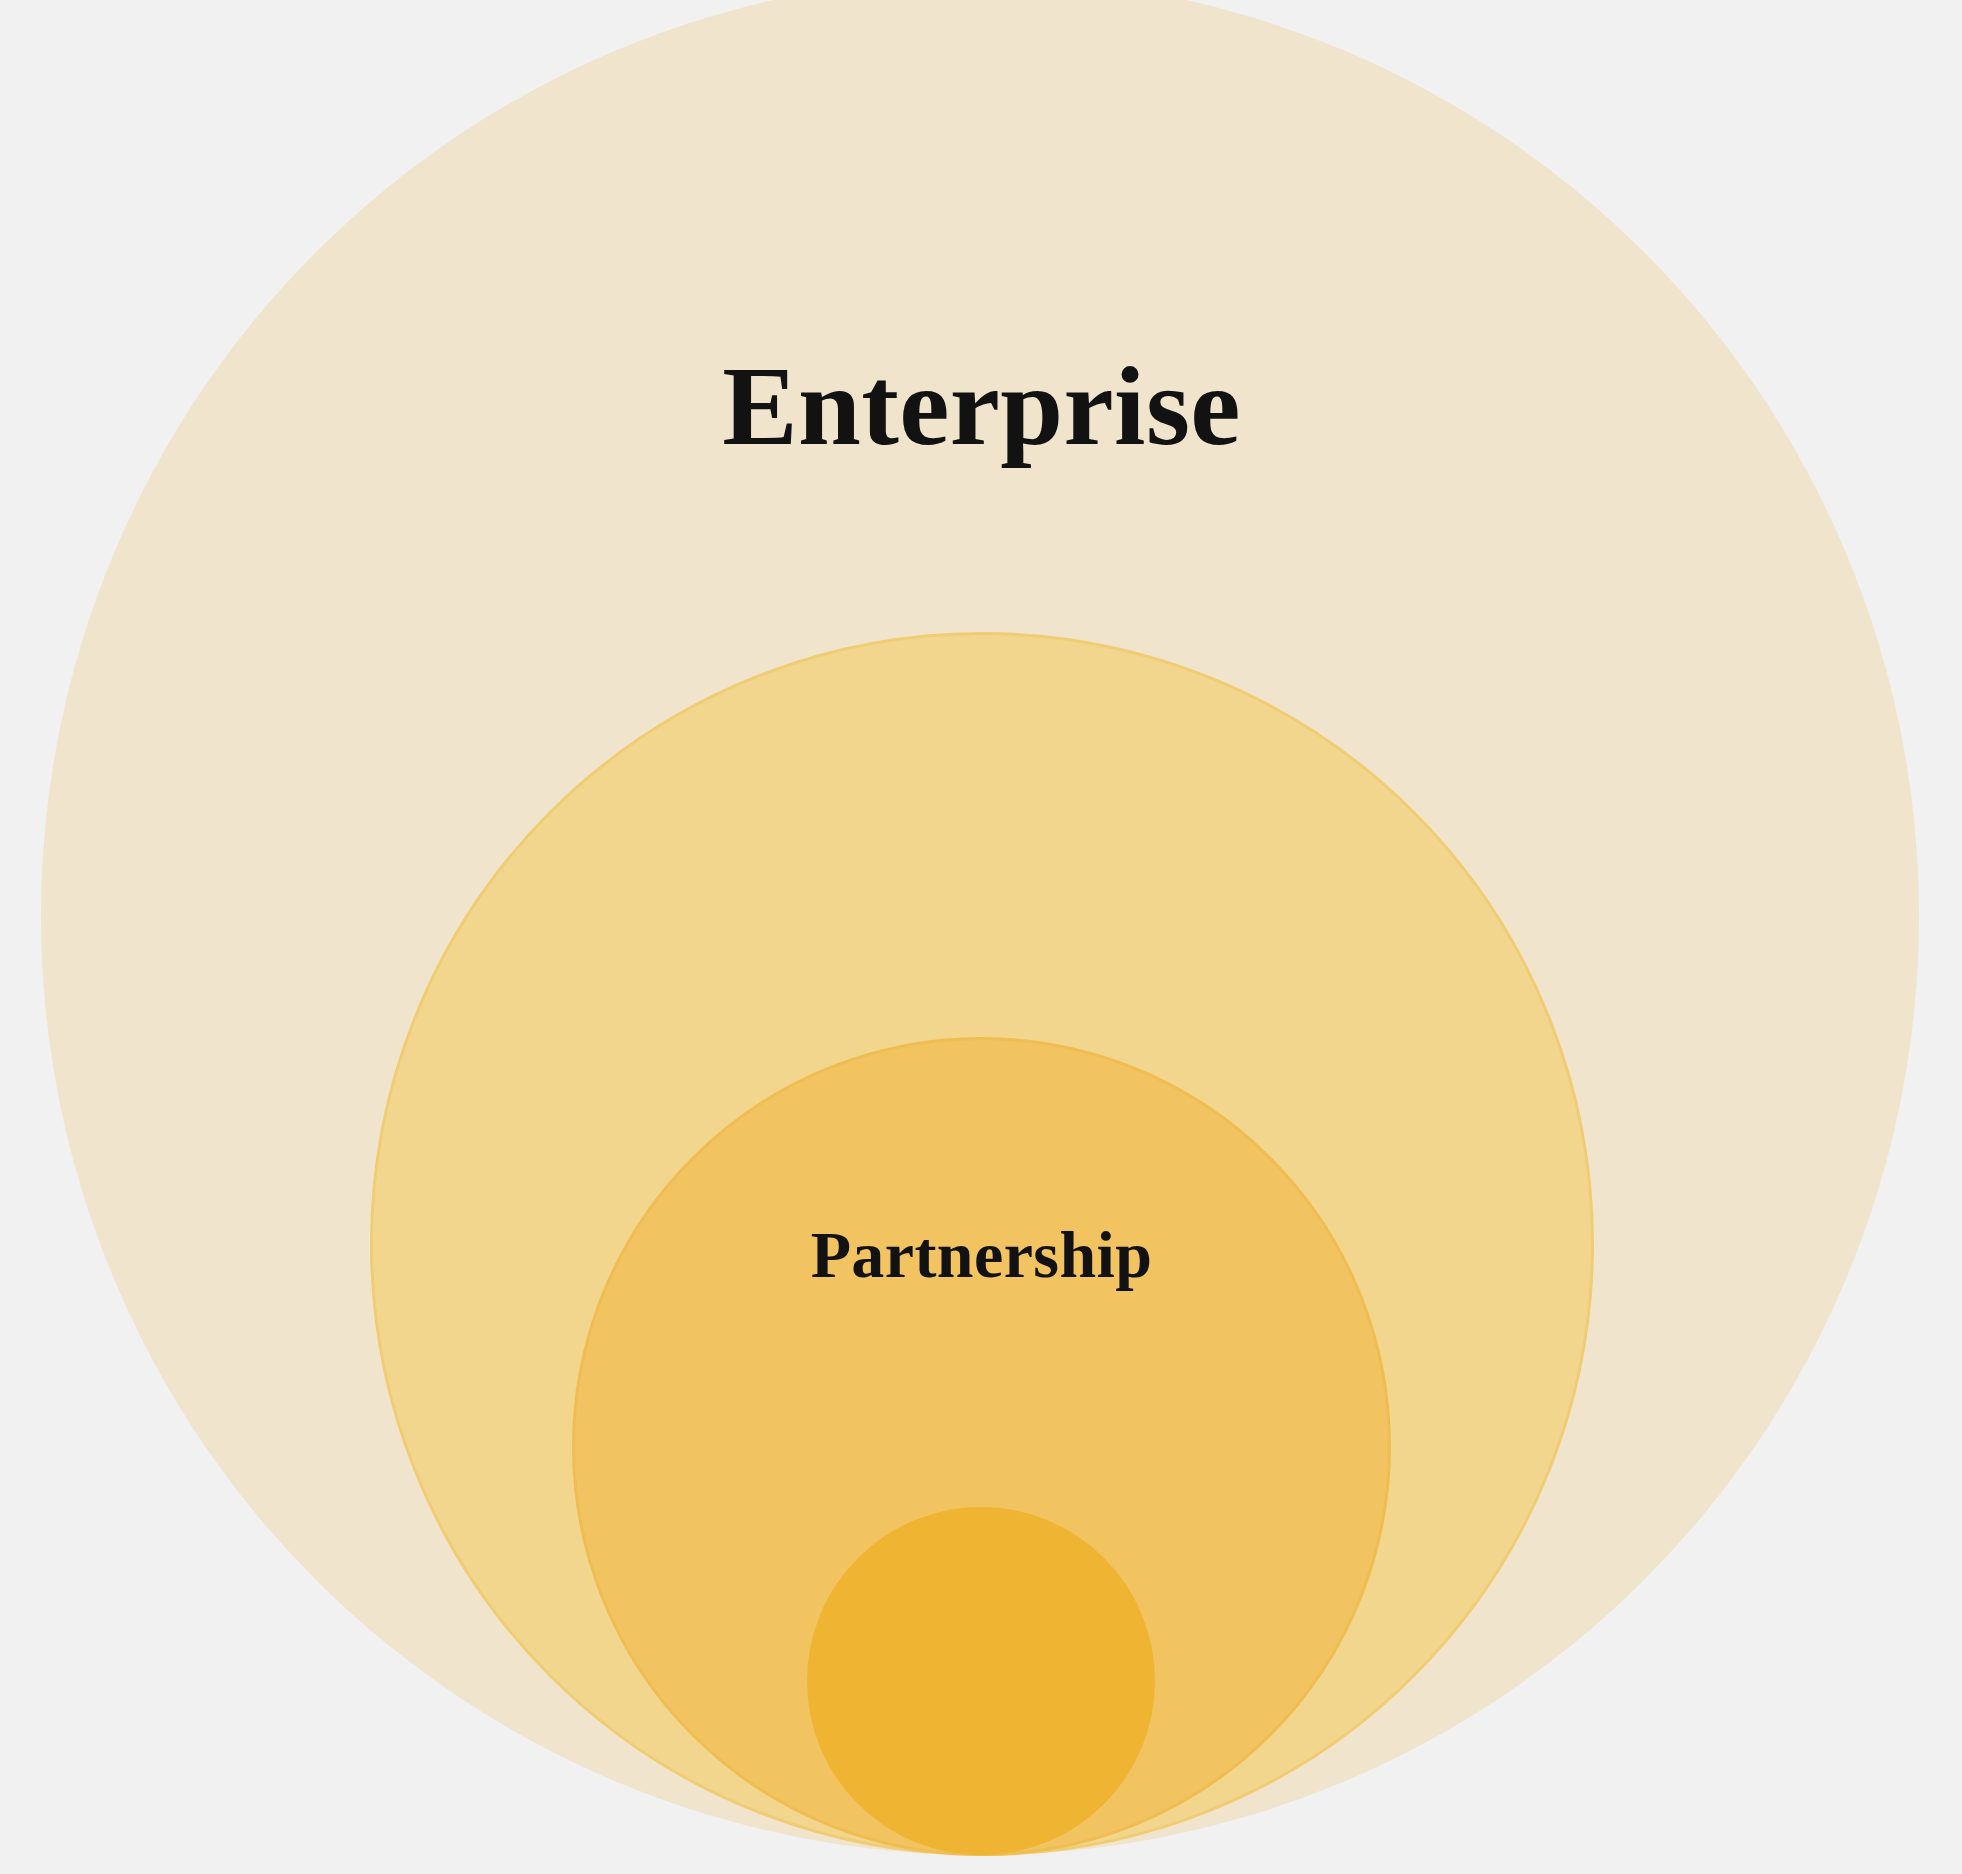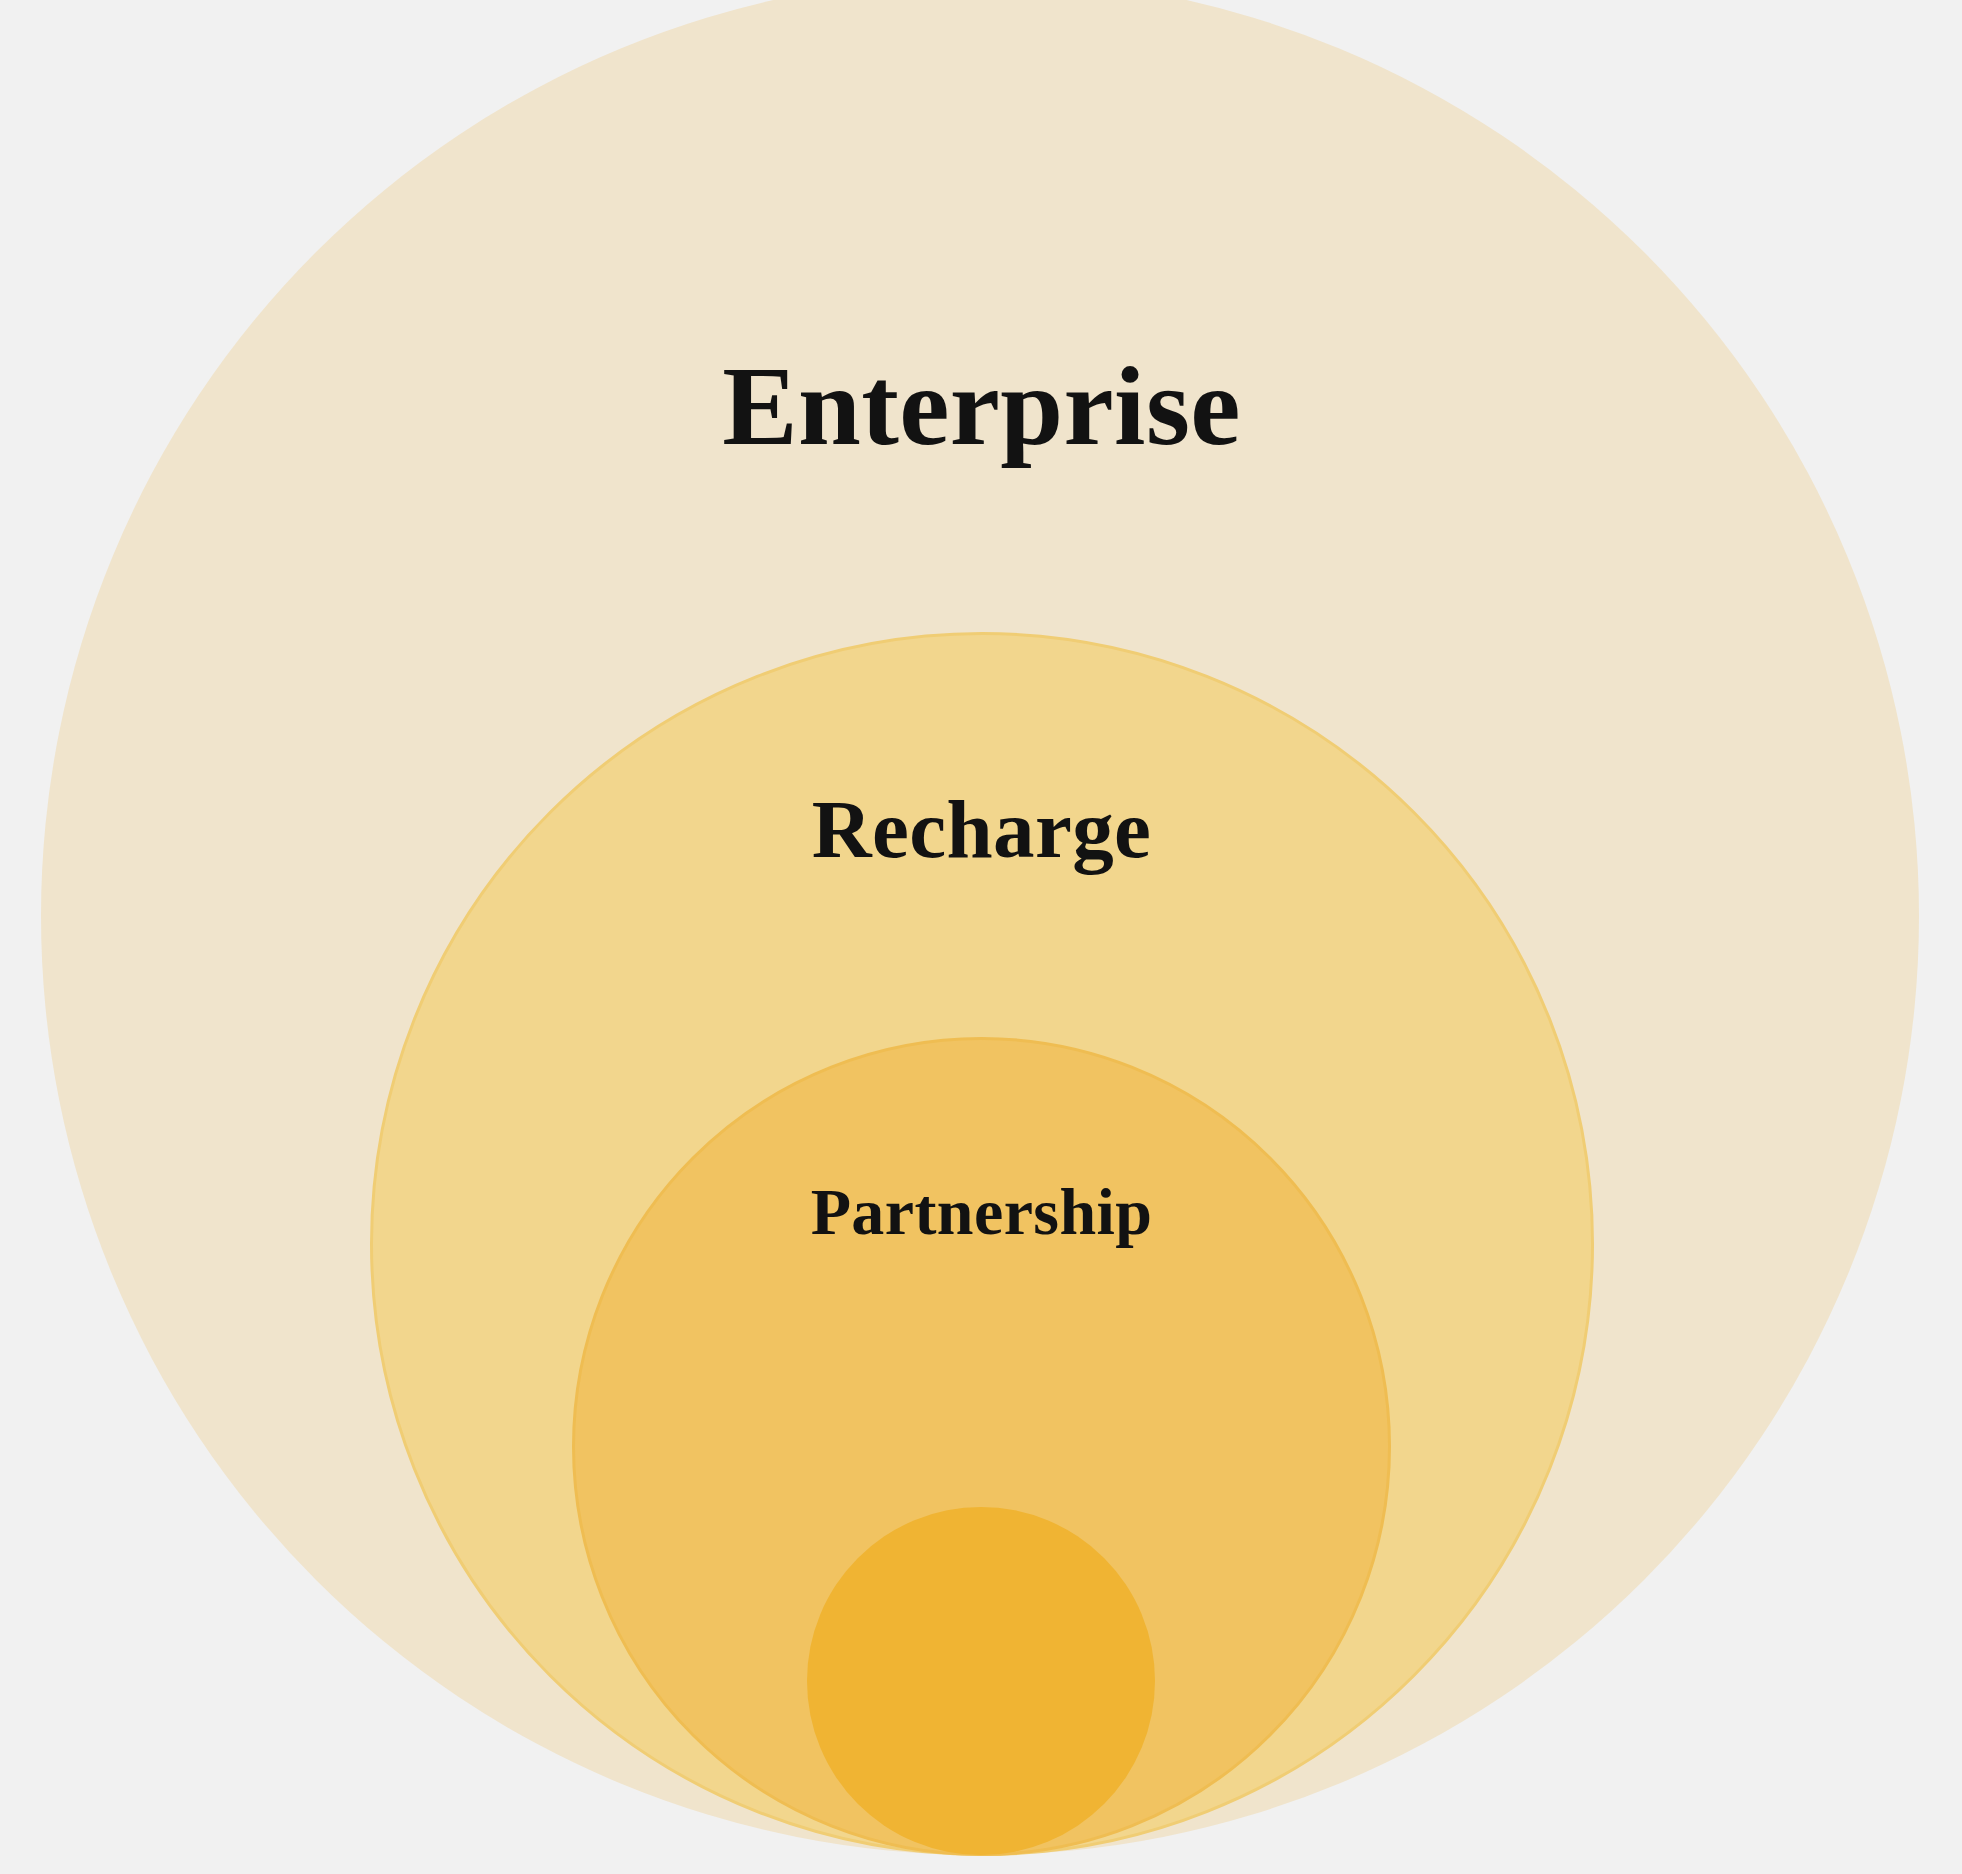--- a/index.html
+++ b/index.html
@@ -83,21 +83,21 @@
     top: 349px;
     font-size: 113px;
   }
 
   .label-recharge {
     top: 788px;
     font-size: 83px;
   }
 
   .label-partnership {
-    top: 1179px;
+    top: 1222px;
     font-size: 66px;
   }
 
   .label-sprint {
     top: 1632px;
     font-size: 48px;
   }
 </style>
 </head>
 <body>
@@ -107,19 +107,18 @@
   <div class="circle-layer layer-enterprise"></div>
 
   <div class="circle-layer layer-recharge"></div>
 
   <div class="circle-layer layer-partnership"></div>
 
   <div class="circle-layer layer-sprint"></div>
 
   <div class="circle-label label-enterprise">Enterprise</div>
 
-  <div class="circle-label label-recharge">Recharge</div>
 
   <div class="circle-label label-partnership">Partnership</div>
 
 
 </div>
 
 
 </body></html>

